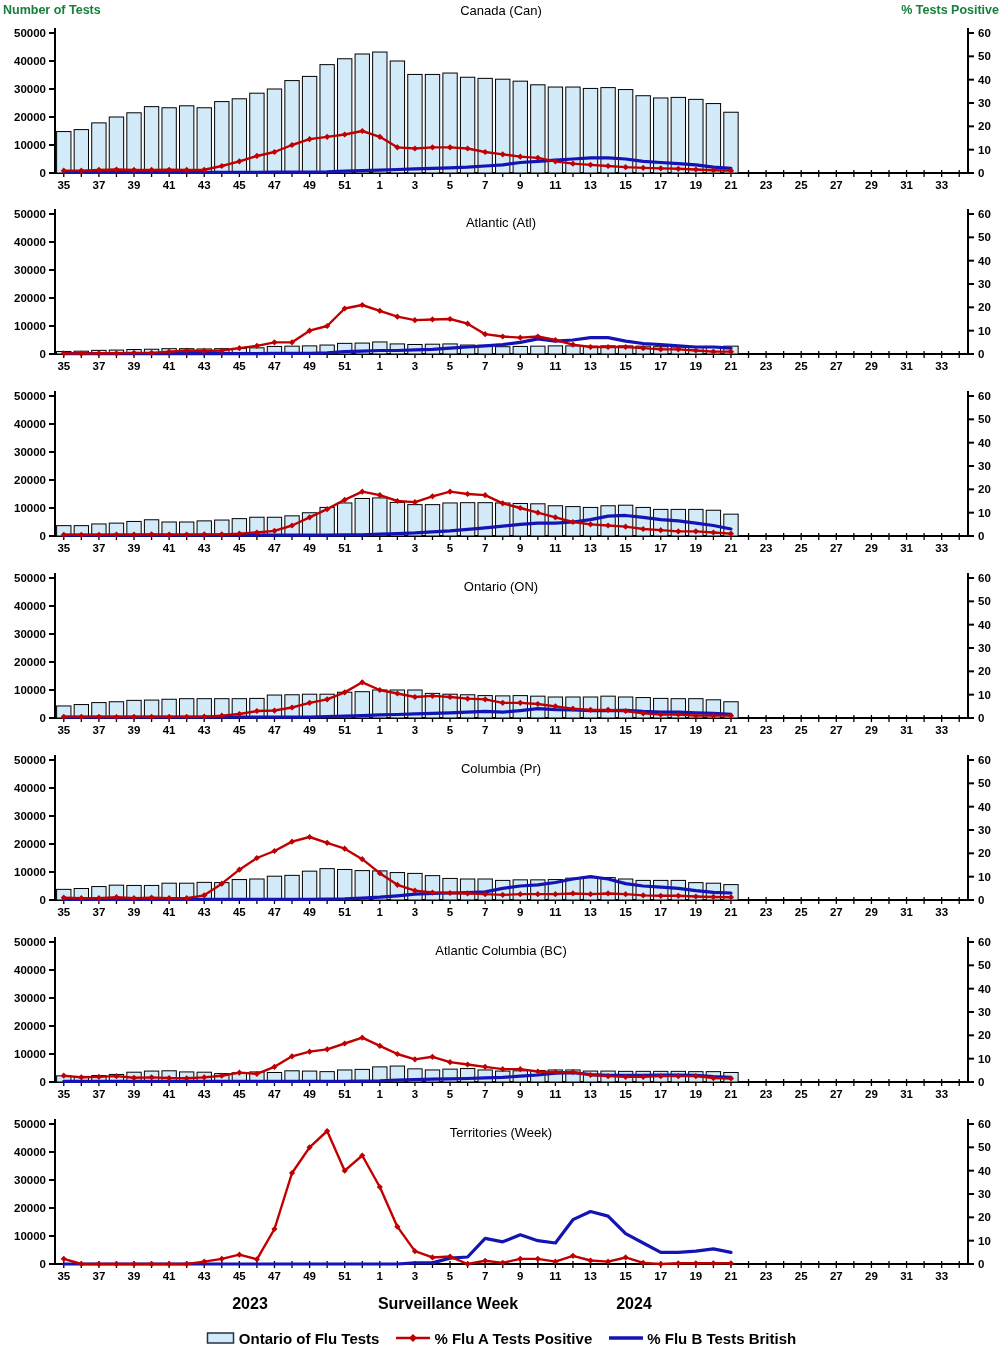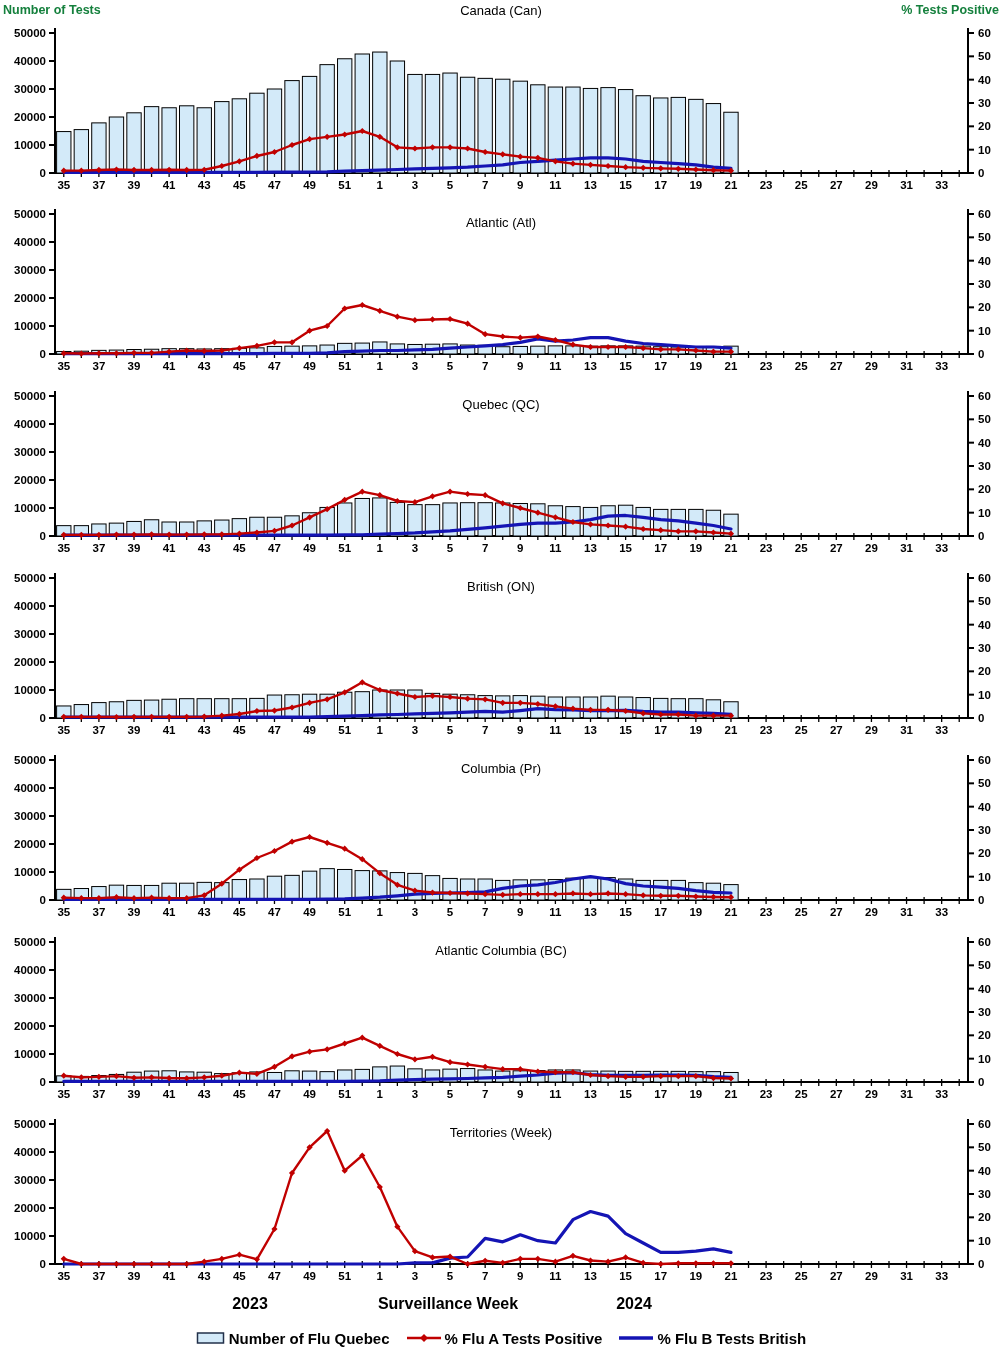--- a/index.html
+++ b/index.html
@@ -338,21 +338,20 @@
           <rect x="706.2346153846154" y="146.44" width="14.357692307692307" height="7.560000000000002" fill="#D3EAF9" stroke="#000000" stroke-width="1"></rect>
           <rect x="723.7923076923076" y="146.16" width="14.357692307692307" height="7.840000000000003" fill="#D3EAF9" stroke="#000000" stroke-width="1"></rect>
         </g>
         <polyline points="63.77884615384615,153.53333333333333 81.33653846153845,153.53333333333333 98.89423076923077,153.53333333333333 116.45192307692307,153.53333333333333 134.0096153846154,153.53333333333333 151.56730769230768,153.53333333333333 169.125,153.53333333333333 186.6826923076923,153.53333333333333 204.2403846153846,153.53333333333333 221.7980769230769,153.53333333333333 239.35576923076923,153.53333333333333 256.91346153846155,153.53333333333333 274.4711538461538,153.3 292.02884615384613,153.3 309.58653846153845,153.3 327.1442307692308,152.83333333333334 344.70192307692304,151.66666666666666 362.25961538461536,151.2 379.8173076923077,150.5 397.375,150.5 414.93269230769226,149.8 432.4903846153846,149.33333333333334 450.0480769230769,148.16666666666666 467.6057692307692,147 485.1634615384615,145.83333333333334 502.7211538461538,144.66666666666666 520.2788461538462,142.33333333333334 537.8365384615385,138.83333333333334 555.3942307692307,141.16666666666666 572.9519230769231,140 590.5096153846154,137.66666666666666 608.0673076923076,137.66666666666666 625.625,141.16666666666666 643.1826923076923,143.5 660.7403846153845,144.66666666666666 678.2980769230769,145.83333333333334 695.8557692307692,147 713.4134615384615,147 730.9711538461538,148.16666666666666" fill="none" stroke="#1414B4" stroke-width="3.2" stroke-linejoin="round" stroke-linecap="round"></polyline>
         <polyline points="63.77884615384615,153.3 81.33653846153845,153.53333333333333 98.89423076923077,153.3 116.45192307692307,153.3 134.0096153846154,152.83333333333334 151.56730769230768,152.83333333333334 169.125,151.66666666666666 186.6826923076923,150.5 204.2403846153846,150.96666666666667 221.7980769230769,150.5 239.35576923076923,148.16666666666666 256.91346153846155,145.83333333333334 274.4711538461538,142.33333333333334 292.02884615384613,142.33333333333334 309.58653846153845,130.66666666666666 327.1442307692308,126 344.70192307692304,108.5 362.25961538461536,105 379.8173076923077,110.83333333333333 397.375,116.66666666666666 414.93269230769226,120.16666666666666 432.4903846153846,119.46666666666667 450.0480769230769,119 467.6057692307692,123.66666666666666 485.1634615384615,134.16666666666666 502.7211538461538,136.5 520.2788461538462,137.66666666666666 537.8365384615385,136.5 555.3942307692307,140 572.9519230769231,144.66666666666666 590.5096153846154,147 608.0673076923076,147 625.625,147 643.1826923076923,148.16666666666666 660.7403846153845,149.33333333333334 678.2980769230769,149.33333333333334 695.8557692307692,150.5 713.4134615384615,151.66666666666666 730.9711538461538,151.66666666666666" fill="none" stroke="#C00000" stroke-width="2.4" stroke-linejoin="round" stroke-linecap="round"></polyline>
         <path d="M63.77884615384615 150.20000000000002L66.87884615384615 153.3L63.77884615384615 156.4L60.67884615384615 153.3ZM81.33653846153845 150.43333333333334L84.43653846153845 153.53333333333333L81.33653846153845 156.63333333333333L78.23653846153846 153.53333333333333ZM98.89423076923077 150.20000000000002L101.99423076923077 153.3L98.89423076923077 156.4L95.79423076923078 153.3ZM116.45192307692307 150.20000000000002L119.55192307692306 153.3L116.45192307692307 156.4L113.35192307692307 153.3ZM134.0096153846154 149.73333333333335L137.10961538461538 152.83333333333334L134.0096153846154 155.93333333333334L130.9096153846154 152.83333333333334ZM151.56730769230768 149.73333333333335L154.66730769230767 152.83333333333334L151.56730769230768 155.93333333333334L148.46730769230768 152.83333333333334ZM169.125 148.56666666666666L172.225 151.66666666666666L169.125 154.76666666666665L166.025 151.66666666666666ZM186.6826923076923 147.4L189.7826923076923 150.5L186.6826923076923 153.6L183.5826923076923 150.5ZM204.2403846153846 147.86666666666667L207.3403846153846 150.96666666666667L204.2403846153846 154.06666666666666L201.14038461538462 150.96666666666667ZM221.7980769230769 147.4L224.8980769230769 150.5L221.7980769230769 153.6L218.6980769230769 150.5ZM239.35576923076923 145.06666666666666L242.45576923076922 148.16666666666666L239.35576923076923 151.26666666666665L236.25576923076923 148.16666666666666ZM256.91346153846155 142.73333333333335L260.01346153846157 145.83333333333334L256.91346153846155 148.93333333333334L253.81346153846155 145.83333333333334ZM274.4711538461538 139.23333333333335L277.57115384615383 142.33333333333334L274.4711538461538 145.43333333333334L271.3711538461538 142.33333333333334ZM292.02884615384613 139.23333333333335L295.12884615384615 142.33333333333334L292.02884615384613 145.43333333333334L288.9288461538461 142.33333333333334ZM309.58653846153845 127.56666666666666L312.6865384615385 130.66666666666666L309.58653846153845 133.76666666666665L306.48653846153843 130.66666666666666ZM327.1442307692308 122.9L330.2442307692308 126L327.1442307692308 129.1L324.04423076923075 126ZM344.70192307692304 105.4L347.80192307692306 108.5L344.70192307692304 111.6L341.601923076923 108.5ZM362.25961538461536 101.9L365.3596153846154 105L362.25961538461536 108.1L359.15961538461534 105ZM379.8173076923077 107.73333333333333L382.9173076923077 110.83333333333333L379.8173076923077 113.93333333333332L376.71730769230766 110.83333333333333ZM397.375 113.56666666666666L400.475 116.66666666666666L397.375 119.76666666666665L394.275 116.66666666666666ZM414.93269230769226 117.06666666666666L418.0326923076923 120.16666666666666L414.93269230769226 123.26666666666665L411.83269230769224 120.16666666666666ZM432.4903846153846 116.36666666666667L435.5903846153846 119.46666666666667L432.4903846153846 122.56666666666666L429.39038461538456 119.46666666666667ZM450.0480769230769 115.9L453.1480769230769 119L450.0480769230769 122.1L446.9480769230769 119ZM467.6057692307692 120.56666666666666L470.70576923076925 123.66666666666666L467.6057692307692 126.76666666666665L464.5057692307692 123.66666666666666ZM485.1634615384615 131.06666666666666L488.2634615384615 134.16666666666666L485.1634615384615 137.26666666666665L482.06346153846147 134.16666666666666ZM502.7211538461538 133.4L505.82115384615383 136.5L502.7211538461538 139.6L499.6211538461538 136.5ZM520.2788461538462 134.56666666666666L523.3788461538462 137.66666666666666L520.2788461538462 140.76666666666665L517.1788461538462 137.66666666666666ZM537.8365384615385 133.4L540.9365384615385 136.5L537.8365384615385 139.6L534.7365384615384 136.5ZM555.3942307692307 136.9L558.4942307692307 140L555.3942307692307 143.1L552.2942307692307 140ZM572.9519230769231 141.56666666666666L576.0519230769231 144.66666666666666L572.9519230769231 147.76666666666665L569.8519230769231 144.66666666666666ZM590.5096153846154 143.9L593.6096153846154 147L590.5096153846154 150.1L587.4096153846153 147ZM608.0673076923076 143.9L611.1673076923076 147L608.0673076923076 150.1L604.9673076923076 147ZM625.625 143.9L628.725 147L625.625 150.1L622.525 147ZM643.1826923076923 145.06666666666666L646.2826923076923 148.16666666666666L643.1826923076923 151.26666666666665L640.0826923076922 148.16666666666666ZM660.7403846153845 146.23333333333335L663.8403846153846 149.33333333333334L660.7403846153845 152.43333333333334L657.6403846153845 149.33333333333334ZM678.2980769230769 146.23333333333335L681.3980769230769 149.33333333333334L678.2980769230769 152.43333333333334L675.1980769230769 149.33333333333334ZM695.8557692307692 147.4L698.9557692307692 150.5L695.8557692307692 153.6L692.7557692307691 150.5ZM713.4134615384615 148.56666666666666L716.5134615384616 151.66666666666666L713.4134615384615 154.76666666666665L710.3134615384615 151.66666666666666ZM730.9711538461538 148.56666666666666L734.0711538461538 151.66666666666666L730.9711538461538 154.76666666666665L727.8711538461538 151.66666666666666Z" fill="#C00000"></path>
       </svg>
   </div>
 
   <div class="panel">
-    <div class="panel-title">Quebec (QC)</div>
     <svg width="1002" height="182" viewBox="0 0 1002 182">
         <g>
           <line x1="55" y1="9" x2="55" y2="154" stroke="#000000" stroke-width="2"></line>
           <line x1="49" y1="154" x2="55" y2="154" stroke="#000000" stroke-width="2"></line>
           <text x="46" y="158" text-anchor="end">0</text>
           <line x1="49" y1="126" x2="55" y2="126" stroke="#000000" stroke-width="2"></line>
           <text x="46" y="130" text-anchor="end">10000</text>
           <line x1="49" y1="98" x2="55" y2="98" stroke="#000000" stroke-width="2"></line>
           <text x="46" y="102" text-anchor="end">20000</text>
           <line x1="49" y1="70" x2="55" y2="70" stroke="#000000" stroke-width="2"></line>
@@ -497,21 +496,21 @@
           <rect x="706.2346153846154" y="128.24" width="14.357692307692307" height="25.75999999999999" fill="#D3EAF9" stroke="#000000" stroke-width="1"></rect>
           <rect x="723.7923076923076" y="132.16" width="14.357692307692307" height="21.840000000000003" fill="#D3EAF9" stroke="#000000" stroke-width="1"></rect>
         </g>
         <polyline points="63.77884615384615,153.06666666666666 81.33653846153845,153.06666666666666 98.89423076923077,153.06666666666666 116.45192307692307,153.06666666666666 134.0096153846154,153.06666666666666 151.56730769230768,153.06666666666666 169.125,153.06666666666666 186.6826923076923,153.06666666666666 204.2403846153846,153.06666666666666 221.7980769230769,153.06666666666666 239.35576923076923,153.06666666666666 256.91346153846155,153.06666666666666 274.4711538461538,153.06666666666666 292.02884615384613,153.06666666666666 309.58653846153845,153.06666666666666 327.1442307692308,153.06666666666666 344.70192307692304,152.83333333333334 362.25961538461536,152.83333333333334 379.8173076923077,152.13333333333333 397.375,151.66666666666666 414.93269230769226,150.96666666666667 432.4903846153846,149.8 450.0480769230769,148.86666666666667 467.6057692307692,147.46666666666667 485.1634615384615,145.83333333333334 502.7211538461538,144.2 520.2788461538462,142.33333333333334 537.8365384615385,141.16666666666666 555.3942307692307,141.16666666666666 572.9519230769231,140 590.5096153846154,137.66666666666666 608.0673076923076,134.16666666666666 625.625,133.46666666666667 643.1826923076923,135.33333333333334 660.7403846153845,137.66666666666666 678.2980769230769,138.83333333333334 695.8557692307692,141.16666666666666 713.4134615384615,143.5 730.9711538461538,147" fill="none" stroke="#1414B4" stroke-width="3.2" stroke-linejoin="round" stroke-linecap="round"></polyline>
         <polyline points="63.77884615384615,152.83333333333334 81.33653846153845,152.83333333333334 98.89423076923077,152.83333333333334 116.45192307692307,152.6 134.0096153846154,152.6 151.56730769230768,152.36666666666667 169.125,152.6 186.6826923076923,152.6 204.2403846153846,152.36666666666667 221.7980769230769,152.36666666666667 239.35576923076923,151.66666666666666 256.91346153846155,150.5 274.4711538461538,148.86666666666667 292.02884615384613,143.5 309.58653846153845,135.33333333333334 327.1442307692308,127.16666666666666 344.70192307692304,117.83333333333333 362.25961538461536,109.66666666666667 379.8173076923077,113.16666666666666 397.375,119 414.93269230769226,120.16666666666666 432.4903846153846,114.33333333333334 450.0480769230769,109.66666666666667 467.6057692307692,112 485.1634615384615,113.16666666666666 502.7211538461538,121.33333333333334 520.2788461538462,126 537.8365384615385,130.66666666666666 555.3942307692307,135.33333333333334 572.9519230769231,140 590.5096153846154,142.33333333333334 608.0673076923076,143.5 625.625,144.66666666666666 643.1826923076923,147 660.7403846153845,148.16666666666666 678.2980769230769,149.33333333333334 695.8557692307692,149.33333333333334 713.4134615384615,150.5 730.9711538461538,151.66666666666666" fill="none" stroke="#C00000" stroke-width="2.4" stroke-linejoin="round" stroke-linecap="round"></polyline>
         <path d="M63.77884615384615 149.73333333333335L66.87884615384615 152.83333333333334L63.77884615384615 155.93333333333334L60.67884615384615 152.83333333333334ZM81.33653846153845 149.73333333333335L84.43653846153845 152.83333333333334L81.33653846153845 155.93333333333334L78.23653846153846 152.83333333333334ZM98.89423076923077 149.73333333333335L101.99423076923077 152.83333333333334L98.89423076923077 155.93333333333334L95.79423076923078 152.83333333333334ZM116.45192307692307 149.5L119.55192307692306 152.6L116.45192307692307 155.7L113.35192307692307 152.6ZM134.0096153846154 149.5L137.10961538461538 152.6L134.0096153846154 155.7L130.9096153846154 152.6ZM151.56730769230768 149.26666666666668L154.66730769230767 152.36666666666667L151.56730769230768 155.46666666666667L148.46730769230768 152.36666666666667ZM169.125 149.5L172.225 152.6L169.125 155.7L166.025 152.6ZM186.6826923076923 149.5L189.7826923076923 152.6L186.6826923076923 155.7L183.5826923076923 152.6ZM204.2403846153846 149.26666666666668L207.3403846153846 152.36666666666667L204.2403846153846 155.46666666666667L201.14038461538462 152.36666666666667ZM221.7980769230769 149.26666666666668L224.8980769230769 152.36666666666667L221.7980769230769 155.46666666666667L218.6980769230769 152.36666666666667ZM239.35576923076923 148.56666666666666L242.45576923076922 151.66666666666666L239.35576923076923 154.76666666666665L236.25576923076923 151.66666666666666ZM256.91346153846155 147.4L260.01346153846157 150.5L256.91346153846155 153.6L253.81346153846155 150.5ZM274.4711538461538 145.76666666666668L277.57115384615383 148.86666666666667L274.4711538461538 151.96666666666667L271.3711538461538 148.86666666666667ZM292.02884615384613 140.4L295.12884615384615 143.5L292.02884615384613 146.6L288.9288461538461 143.5ZM309.58653846153845 132.23333333333335L312.6865384615385 135.33333333333334L309.58653846153845 138.43333333333334L306.48653846153843 135.33333333333334ZM327.1442307692308 124.06666666666666L330.2442307692308 127.16666666666666L327.1442307692308 130.26666666666665L324.04423076923075 127.16666666666666ZM344.70192307692304 114.73333333333333L347.80192307692306 117.83333333333333L344.70192307692304 120.93333333333332L341.601923076923 117.83333333333333ZM362.25961538461536 106.56666666666668L365.3596153846154 109.66666666666667L362.25961538461536 112.76666666666667L359.15961538461534 109.66666666666667ZM379.8173076923077 110.06666666666666L382.9173076923077 113.16666666666666L379.8173076923077 116.26666666666665L376.71730769230766 113.16666666666666ZM397.375 115.9L400.475 119L397.375 122.1L394.275 119ZM414.93269230769226 117.06666666666666L418.0326923076923 120.16666666666666L414.93269230769226 123.26666666666665L411.83269230769224 120.16666666666666ZM432.4903846153846 111.23333333333335L435.5903846153846 114.33333333333334L432.4903846153846 117.43333333333334L429.39038461538456 114.33333333333334ZM450.0480769230769 106.56666666666668L453.1480769230769 109.66666666666667L450.0480769230769 112.76666666666667L446.9480769230769 109.66666666666667ZM467.6057692307692 108.9L470.70576923076925 112L467.6057692307692 115.1L464.5057692307692 112ZM485.1634615384615 110.06666666666666L488.2634615384615 113.16666666666666L485.1634615384615 116.26666666666665L482.06346153846147 113.16666666666666ZM502.7211538461538 118.23333333333335L505.82115384615383 121.33333333333334L502.7211538461538 124.43333333333334L499.6211538461538 121.33333333333334ZM520.2788461538462 122.9L523.3788461538462 126L520.2788461538462 129.1L517.1788461538462 126ZM537.8365384615385 127.56666666666666L540.9365384615385 130.66666666666666L537.8365384615385 133.76666666666665L534.7365384615384 130.66666666666666ZM555.3942307692307 132.23333333333335L558.4942307692307 135.33333333333334L555.3942307692307 138.43333333333334L552.2942307692307 135.33333333333334ZM572.9519230769231 136.9L576.0519230769231 140L572.9519230769231 143.1L569.8519230769231 140ZM590.5096153846154 139.23333333333335L593.6096153846154 142.33333333333334L590.5096153846154 145.43333333333334L587.4096153846153 142.33333333333334ZM608.0673076923076 140.4L611.1673076923076 143.5L608.0673076923076 146.6L604.9673076923076 143.5ZM625.625 141.56666666666666L628.725 144.66666666666666L625.625 147.76666666666665L622.525 144.66666666666666ZM643.1826923076923 143.9L646.2826923076923 147L643.1826923076923 150.1L640.0826923076922 147ZM660.7403846153845 145.06666666666666L663.8403846153846 148.16666666666666L660.7403846153845 151.26666666666665L657.6403846153845 148.16666666666666ZM678.2980769230769 146.23333333333335L681.3980769230769 149.33333333333334L678.2980769230769 152.43333333333334L675.1980769230769 149.33333333333334ZM695.8557692307692 146.23333333333335L698.9557692307692 149.33333333333334L695.8557692307692 152.43333333333334L692.7557692307691 149.33333333333334ZM713.4134615384615 147.4L716.5134615384616 150.5L713.4134615384615 153.6L710.3134615384615 150.5ZM730.9711538461538 148.56666666666666L734.0711538461538 151.66666666666666L730.9711538461538 154.76666666666665L727.8711538461538 151.66666666666666Z" fill="#C00000"></path>
       </svg>
   </div>
 
   <div class="panel">
-    <div class="panel-title">British (ON)</div>
+    <div class="panel-title">Ontario (ON)</div>
     <svg width="1002" height="182" viewBox="0 0 1002 182">
         <g>
           <line x1="55" y1="9" x2="55" y2="154" stroke="#000000" stroke-width="2"></line>
           <line x1="49" y1="154" x2="55" y2="154" stroke="#000000" stroke-width="2"></line>
           <text x="46" y="158" text-anchor="end">0</text>
           <line x1="49" y1="126" x2="55" y2="126" stroke="#000000" stroke-width="2"></line>
           <text x="46" y="130" text-anchor="end">10000</text>
           <line x1="49" y1="98" x2="55" y2="98" stroke="#000000" stroke-width="2"></line>
           <text x="46" y="102" text-anchor="end">20000</text>
           <line x1="49" y1="70" x2="55" y2="70" stroke="#000000" stroke-width="2"></line>
@@ -1103,21 +1102,21 @@
     <span style="left:250px">2023</span>
     <span style="left:448px">Surveillance Week</span>
     <span style="left:634px">2024</span>
   </div>
 
   <div class="legend">
     <div class="legend-item">
       <svg width="30" height="14">
         <rect x="1.5" y="2" width="26" height="10" fill="#D3EAF9" stroke="#22304a" stroke-width="1.5"></rect>
       </svg>
-      <span>Number of Flu Quebec</span>
+      <span>Ontario of Flu Tests</span>
     </div>
     <div class="legend-item">
       <svg width="36" height="14">
         <line x1="1" y1="7" x2="35" y2="7" stroke="#C00000" stroke-width="2.6"></line>
         <path d="M18 3 L22 7 L18 11 L14 7 Z" fill="#C00000"></path>
       </svg>
       <span>% Flu A Tests Positive</span>
     </div>
     <div class="legend-item">
       <svg width="36" height="14">

